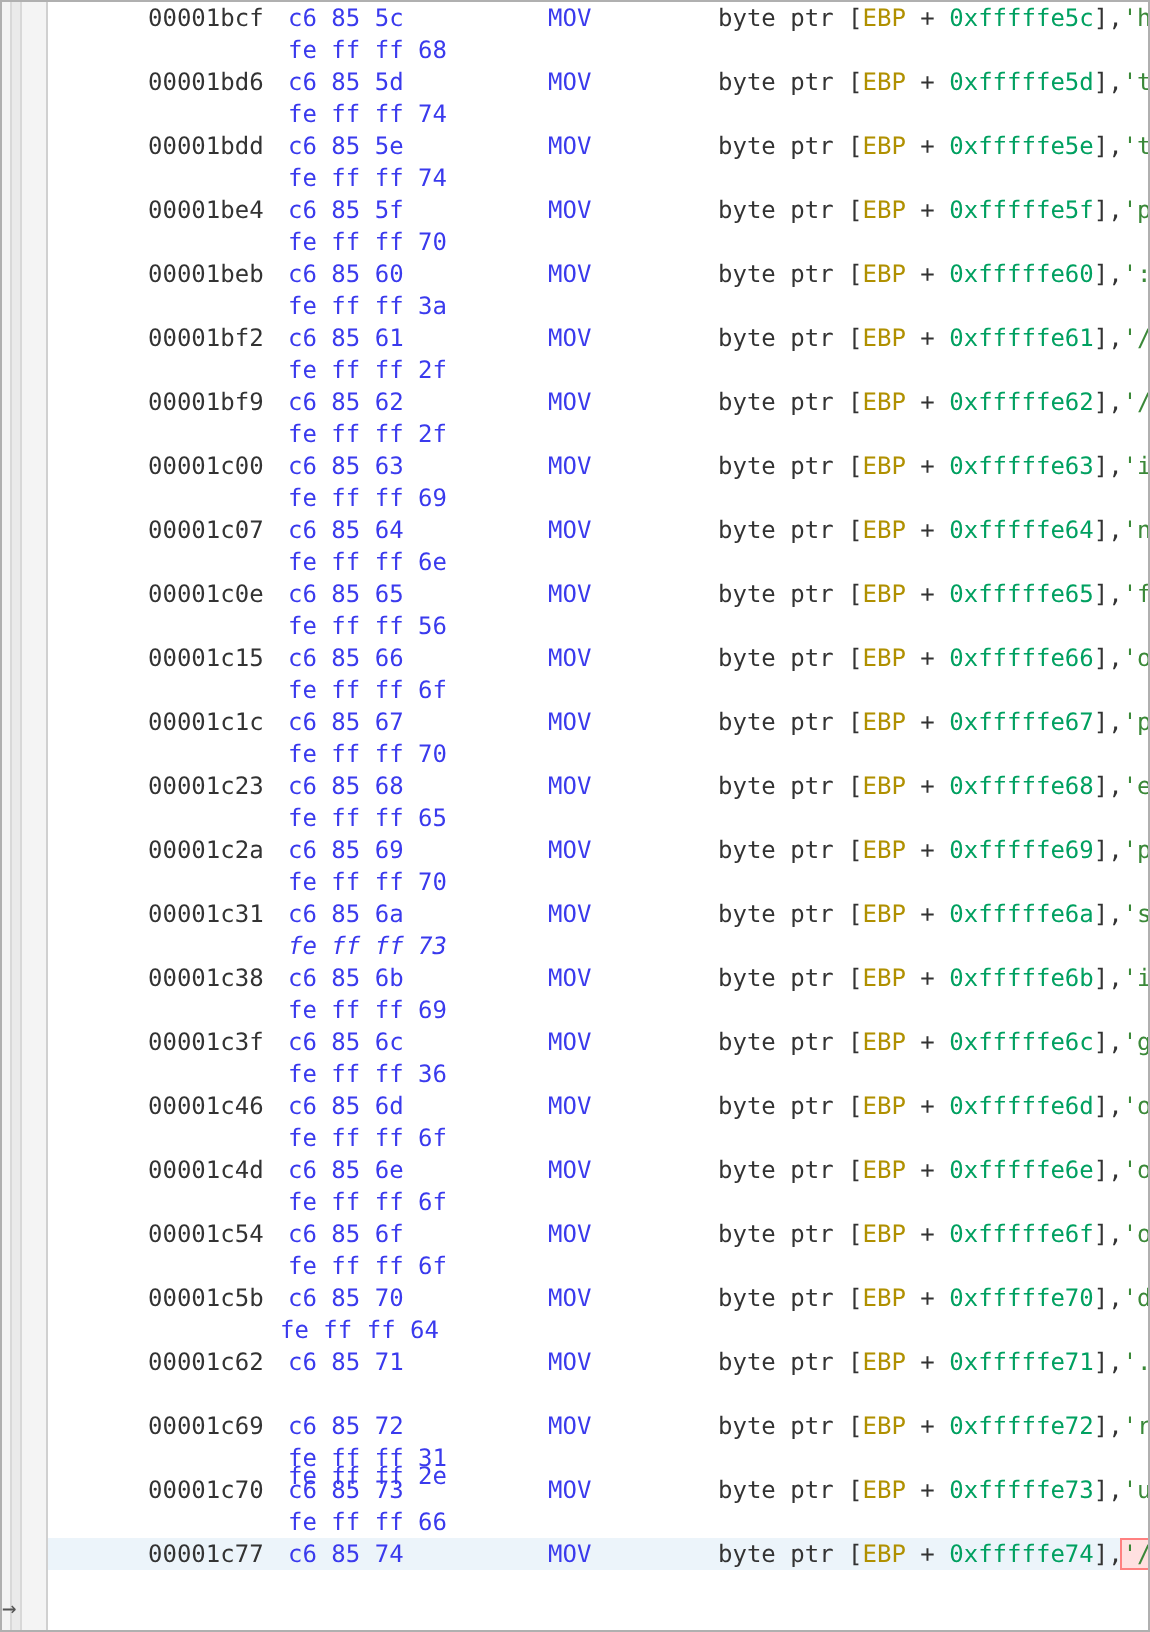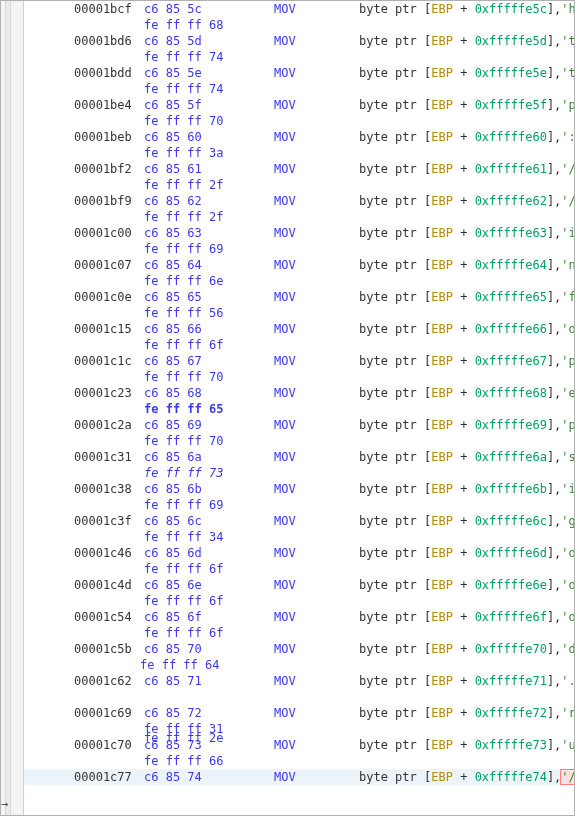--- a/index.html
+++ b/index.html
@@ -138,29 +138,29 @@
           <div class="row" style="position: absolute; top: 240px; left: 0px; right: 0px; height: 16px;"><span class="hex" style="position: absolute; left: 120px;">fe ff ff 69</span></div>
           <div class="row" style="position: absolute; top: 256px; left: 0px; right: 0px; height: 16px;"><span class="addr" style="position: absolute; left: 50px;">00001c07</span><span class="hex" style="position: absolute; left: 120px;">c6 85 64</span><span class="mnem" style="position: absolute; left: 250px;">MOV</span><span style="position: absolute; left: 335px;"><span class="op">byte ptr [</span><span class="reg">EBP</span><span class="op"> + </span><span class="off">0xfffffe64</span><span class="op">],</span><span class="ch">'n'</span></span></div>
           <div class="row" style="position: absolute; top: 272px; left: 0px; right: 0px; height: 16px;"><span class="hex" style="position: absolute; left: 120px;">fe ff ff 6e</span></div>
           <div class="row" style="position: absolute; top: 288px; left: 0px; right: 0px; height: 16px;"><span class="addr" style="position: absolute; left: 50px;">00001c0e</span><span class="hex" style="position: absolute; left: 120px;">c6 85 65</span><span class="mnem" style="position: absolute; left: 250px;">MOV</span><span style="position: absolute; left: 335px;"><span class="op">byte ptr [</span><span class="reg">EBP</span><span class="op"> + </span><span class="off">0xfffffe65</span><span class="op">],</span><span class="ch">'f'</span></span></div>
           <div class="row" style="position: absolute; top: 304px; left: 0px; right: 0px; height: 16px;"><span class="hex" style="position: absolute; left: 120px;">fe ff ff 56</span></div>
           <div class="row" style="position: absolute; top: 320px; left: 0px; right: 0px; height: 16px;"><span class="addr" style="position: absolute; left: 50px;">00001c15</span><span class="hex" style="position: absolute; left: 120px;">c6 85 66</span><span class="mnem" style="position: absolute; left: 250px;">MOV</span><span style="position: absolute; left: 335px;"><span class="op">byte ptr [</span><span class="reg">EBP</span><span class="op"> + </span><span class="off">0xfffffe66</span><span class="op">],</span><span class="ch">'o'</span></span></div>
           <div class="row" style="position: absolute; top: 336px; left: 0px; right: 0px; height: 16px;"><span class="hex" style="position: absolute; left: 120px;">fe ff ff 6f</span></div>
           <div class="row" style="position: absolute; top: 352px; left: 0px; right: 0px; height: 16px;"><span class="addr" style="position: absolute; left: 50px;">00001c1c</span><span class="hex" style="position: absolute; left: 120px;">c6 85 67</span><span class="mnem" style="position: absolute; left: 250px;">MOV</span><span style="position: absolute; left: 335px;"><span class="op">byte ptr [</span><span class="reg">EBP</span><span class="op"> + </span><span class="off">0xfffffe67</span><span class="op">],</span><span class="ch">'p'</span></span></div>
           <div class="row" style="position: absolute; top: 368px; left: 0px; right: 0px; height: 16px;"><span class="hex" style="position: absolute; left: 120px;">fe ff ff 70</span></div>
           <div class="row" style="position: absolute; top: 384px; left: 0px; right: 0px; height: 16px;"><span class="addr" style="position: absolute; left: 50px;">00001c23</span><span class="hex" style="position: absolute; left: 120px;">c6 85 68</span><span class="mnem" style="position: absolute; left: 250px;">MOV</span><span style="position: absolute; left: 335px;"><span class="op">byte ptr [</span><span class="reg">EBP</span><span class="op"> + </span><span class="off">0xfffffe68</span><span class="op">],</span><span class="ch">'e'</span></span></div>
-          <div class="row" style="position: absolute; top: 400px; left: 0px; right: 0px; height: 16px; font-weight: bold;"><span class="hex" style="position: absolute; left: 120px;">fe ff ff 65</span></div>
+          <div class="row" style="position: absolute; top: 400px; left: 0px; right: 0px; height: 16px;"><span class="hex" style="position: absolute; left: 120px;">fe ff ff 65</span></div>
           <div class="row" style="position: absolute; top: 416px; left: 0px; right: 0px; height: 16px;"><span class="addr" style="position: absolute; left: 50px;">00001c2a</span><span class="hex" style="position: absolute; left: 120px;">c6 85 69</span><span class="mnem" style="position: absolute; left: 250px;">MOV</span><span style="position: absolute; left: 335px;"><span class="op">byte ptr [</span><span class="reg">EBP</span><span class="op"> + </span><span class="off">0xfffffe69</span><span class="op">],</span><span class="ch">'p'</span></span></div>
           <div class="row" style="position: absolute; top: 432px; left: 0px; right: 0px; height: 16px;"><span class="hex" style="position: absolute; left: 120px;">fe ff ff 70</span></div>
           <div class="row" style="position: absolute; top: 448px; left: 0px; right: 0px; height: 16px;"><span class="addr" style="position: absolute; left: 50px;">00001c31</span><span class="hex" style="position: absolute; left: 120px;">c6 85 6a</span><span class="mnem" style="position: absolute; left: 250px;">MOV</span><span style="position: absolute; left: 335px;"><span class="op">byte ptr [</span><span class="reg">EBP</span><span class="op"> + </span><span class="off">0xfffffe6a</span><span class="op">],</span><span class="ch">'s'</span></span></div>
           <div class="row" style="position: absolute; top: 464px; left: 0px; right: 0px; height: 16px; font-style: italic;"><span class="hex" style="position: absolute; left: 120px;">fe ff ff 73</span></div>
           <div class="row" style="position: absolute; top: 480px; left: 0px; right: 0px; height: 16px;"><span class="addr" style="position: absolute; left: 50px;">00001c38</span><span class="hex" style="position: absolute; left: 120px;">c6 85 6b</span><span class="mnem" style="position: absolute; left: 250px;">MOV</span><span style="position: absolute; left: 335px;"><span class="op">byte ptr [</span><span class="reg">EBP</span><span class="op"> + </span><span class="off">0xfffffe6b</span><span class="op">],</span><span class="ch">'i'</span></span></div>
           <div class="row" style="position: absolute; top: 496px; left: 0px; right: 0px; height: 16px;"><span class="hex" style="position: absolute; left: 120px;">fe ff ff 69</span></div>
           <div class="row" style="position: absolute; top: 512px; left: 0px; right: 0px; height: 16px;"><span class="addr" style="position: absolute; left: 50px;">00001c3f</span><span class="hex" style="position: absolute; left: 120px;">c6 85 6c</span><span class="mnem" style="position: absolute; left: 250px;">MOV</span><span style="position: absolute; left: 335px;"><span class="op">byte ptr [</span><span class="reg">EBP</span><span class="op"> + </span><span class="off">0xfffffe6c</span><span class="op">],</span><span class="ch">'g'</span></span></div>
-          <div class="row" style="position: absolute; top: 528px; left: 0px; right: 0px; height: 16px;"><span class="hex" style="position: absolute; left: 120px;">fe ff ff 34</span></div>
+          <div class="row" style="position: absolute; top: 528px; left: 0px; right: 0px; height: 16px;"><span class="hex" style="position: absolute; left: 120px;">fe ff ff 36</span></div>
           <div class="row" style="position: absolute; top: 544px; left: 0px; right: 0px; height: 16px;"><span class="addr" style="position: absolute; left: 50px;">00001c46</span><span class="hex" style="position: absolute; left: 120px;">c6 85 6d</span><span class="mnem" style="position: absolute; left: 250px;">MOV</span><span style="position: absolute; left: 335px;"><span class="op">byte ptr [</span><span class="reg">EBP</span><span class="op"> + </span><span class="off">0xfffffe6d</span><span class="op">],</span><span class="ch">'o'</span></span></div>
           <div class="row" style="position: absolute; top: 560px; left: 0px; right: 0px; height: 16px;"><span class="hex" style="position: absolute; left: 120px;">fe ff ff 6f</span></div>
           <div class="row" style="position: absolute; top: 576px; left: 0px; right: 0px; height: 16px;"><span class="addr" style="position: absolute; left: 50px;">00001c4d</span><span class="hex" style="position: absolute; left: 120px;">c6 85 6e</span><span class="mnem" style="position: absolute; left: 250px;">MOV</span><span style="position: absolute; left: 335px;"><span class="op">byte ptr [</span><span class="reg">EBP</span><span class="op"> + </span><span class="off">0xfffffe6e</span><span class="op">],</span><span class="ch">'o'</span></span></div>
           <div class="row" style="position: absolute; top: 592px; left: 0px; right: 0px; height: 16px;"><span class="hex" style="position: absolute; left: 120px;">fe ff ff 6f</span></div>
           <div class="row" style="position: absolute; top: 608px; left: 0px; right: 0px; height: 16px;"><span class="addr" style="position: absolute; left: 50px;">00001c54</span><span class="hex" style="position: absolute; left: 120px;">c6 85 6f</span><span class="mnem" style="position: absolute; left: 250px;">MOV</span><span style="position: absolute; left: 335px;"><span class="op">byte ptr [</span><span class="reg">EBP</span><span class="op"> + </span><span class="off">0xfffffe6f</span><span class="op">],</span><span class="ch">'o'</span></span></div>
           <div class="row" style="position: absolute; top: 624px; left: 0px; right: 0px; height: 16px;"><span class="hex" style="position: absolute; left: 120px;">fe ff ff 6f</span></div>
           <div class="row" style="position: absolute; top: 640px; left: 0px; right: 0px; height: 16px;"><span class="addr" style="position: absolute; left: 50px;">00001c5b</span><span class="hex" style="position: absolute; left: 120px;">c6 85 70</span><span class="mnem" style="position: absolute; left: 250px;">MOV</span><span style="position: absolute; left: 335px;"><span class="op">byte ptr [</span><span class="reg">EBP</span><span class="op"> + </span><span class="off">0xfffffe70</span><span class="op">],</span><span class="ch">'d'</span></span></div>
           <div class="row" style="position: absolute; top: 656px; left: 0px; right: 0px; height: 16px;"><span class="hex" style="position: absolute; left: 116px;">fe ff ff 64</span></div>
           <div class="row" style="position: absolute; top: 672px; left: 0px; right: 0px; height: 16px;"><span class="addr" style="position: absolute; left: 50px;">00001c62</span><span class="hex" style="position: absolute; left: 120px;">c6 85 71</span><span class="mnem" style="position: absolute; left: 250px;">MOV</span><span style="position: absolute; left: 335px;"><span class="op">byte ptr [</span><span class="reg">EBP</span><span class="op"> + </span><span class="off">0xfffffe71</span><span class="op">],</span><span class="ch">'.'</span></span></div>
           <div class="row" style="position: absolute; top: 729px; left: 0px; right: 0px; height: 16px;"><span class="hex" style="position: absolute; left: 120px;">fe ff ff 2e</span></div>

